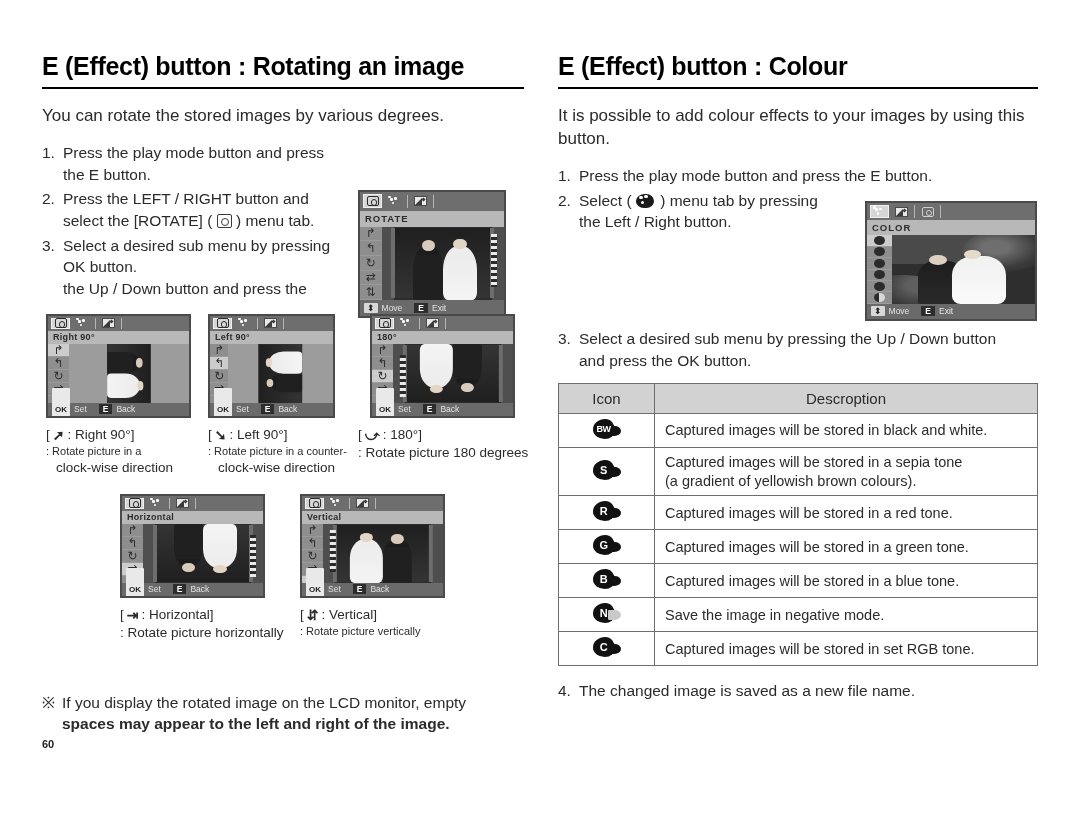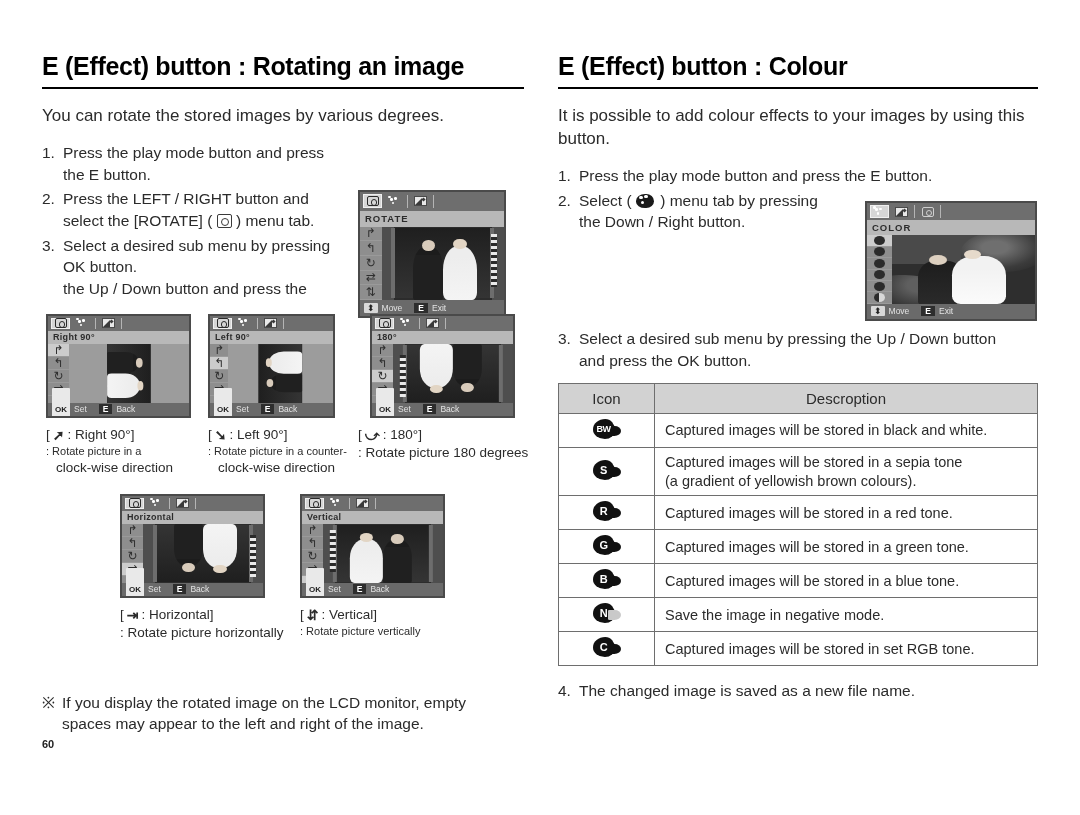--- a/index.html
+++ b/index.html
@@ -654,21 +654,21 @@
           <span class="cap-sym">⇵</span>
           <span>:  Vertical]</span>
         </div>
         <div style="font-size:11px;line-height:1.32;white-space:nowrap;">: Rotate picture vertically</div>
       </div>
     </div>
 
     <div class="note" style="margin-top:42px;">
       <span class="mark">※</span>
       <span>If you display the rotated image on the LCD monitor, empty</span>
-      <span style="display:block;">spaces may appear to the left and right of the image.</span>
+      <span style="display:block;font-weight:bold;">spaces may appear to the left and right of the image.</span>
     </div>
 
   </div>
 
   <div class="col-right">
 
     <div class="heading-rule">
       <div class="heading">E (Effect) button : Colour</div>
     </div>
 
@@ -680,21 +680,21 @@
           <span class="num">1.</span>
           <span style="white-space:nowrap;">Press the play mode button and press the E button.</span>
         </li>
         <li>
           <span class="num">2.</span>
           <span>Select (</span>
           <span class="glyph-palette">
             <span class="pbody"></span><span class="h1"></span><span class="h2"></span><span class="h3"></span>
           </span>
           <span>) menu tab by pressing</span>
-          <span class="ind">the Down / Right button.</span>
+          <span class="ind">the Left / Right button.</span>
         </li>
       </ol>
 
       <div class="lcd" style="position:absolute; left:307px; top:36px; width:172px; height:120px;">
         <div class="tabbar">
           <div class="tab active">
             <span class="ic-pal">
                 <i></i>
                 <i></i>
                 <i></i>

